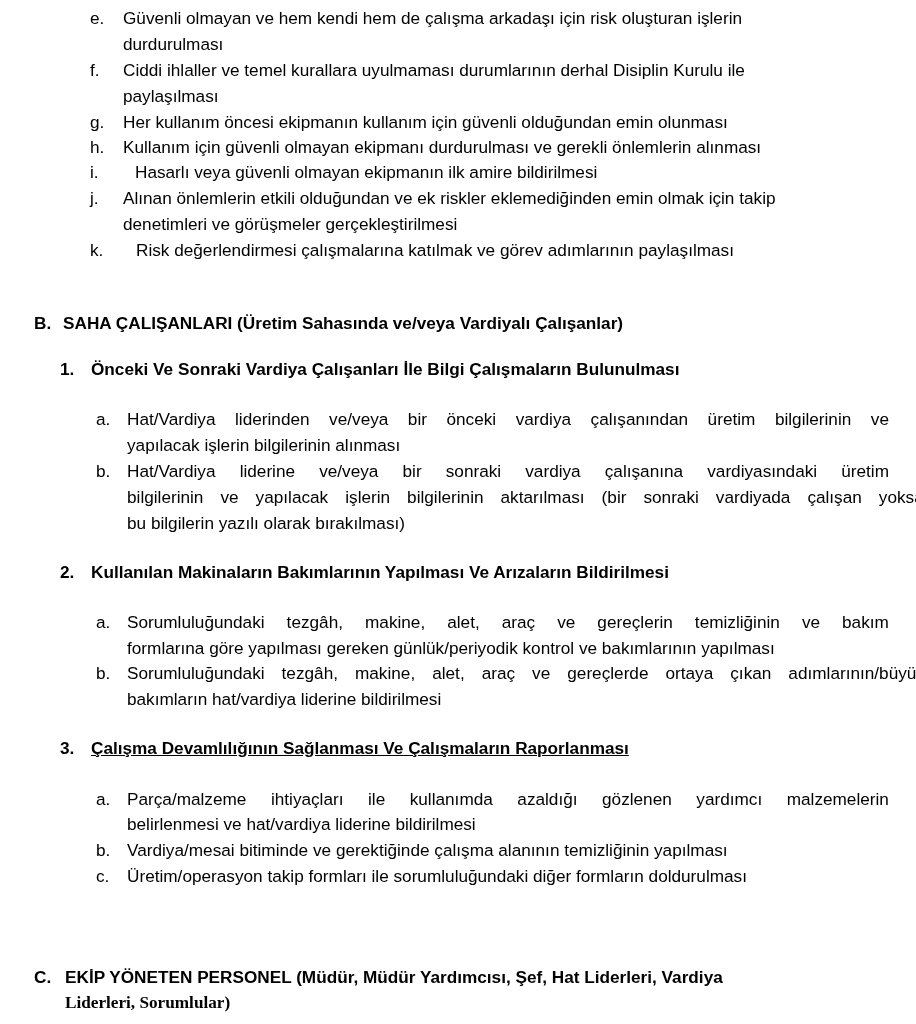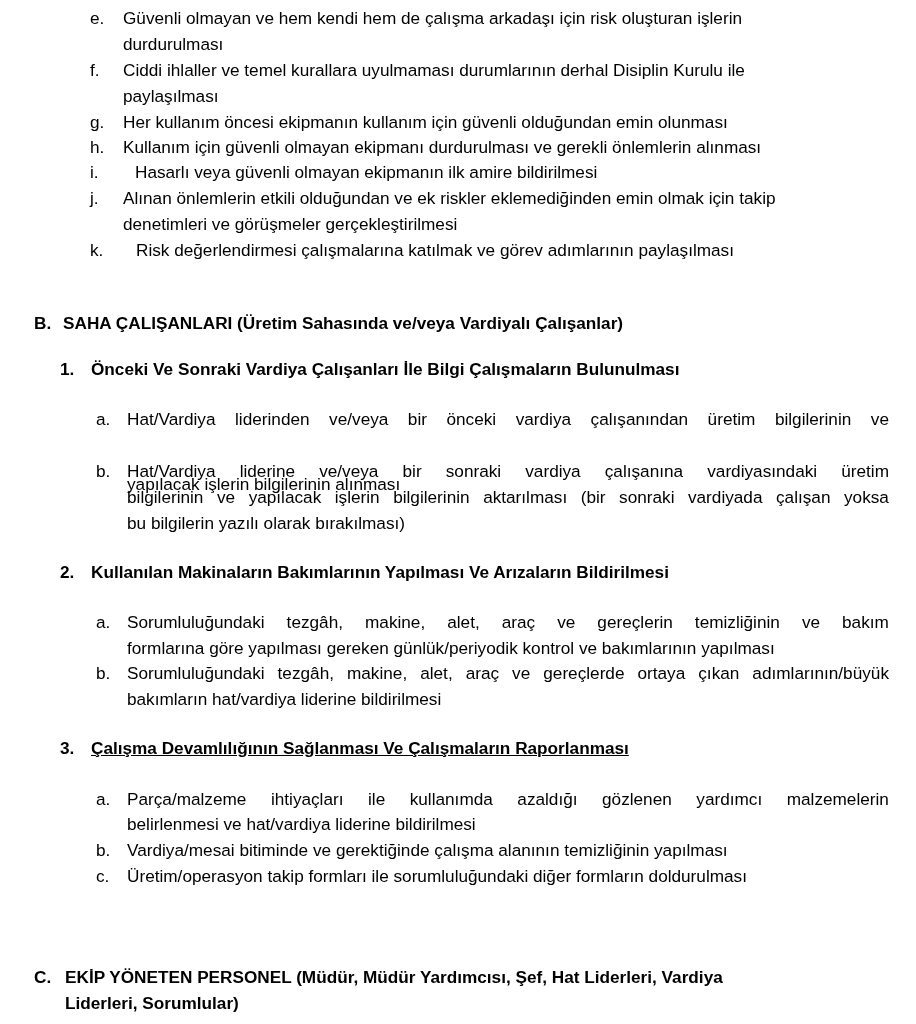--- a/index.html
+++ b/index.html
@@ -3,21 +3,21 @@
 <meta charset="utf-8">
 <style>
   html, body { margin: 0; padding: 0; background: #ffffff; }
   body {
     width: 916px; height: 1024px; overflow: hidden; position: relative;
     font-family: "Liberation Sans", sans-serif; color: #000000;
     font-size: 17.2px; line-height: 26px;
   }
   .abs { position: absolute; white-space: nowrap; }
   .bold { font-weight: bold; }
-  .justify-line { display: flex; justify-content: space-between; }
+  .justify-line { display: flex; justify-content: space-between; gap: 17px; }
 </style>
 </head>
 <body>
 
 <div>
 
   <div>
 
     <span class="abs" style="left:90px;top:5px;">e.</span>
     <span class="abs" style="left:123px;top:5px;">Güvenli olmayan ve hem kendi hem de çalışma arkadaşı için risk oluşturan işlerin</span>
@@ -59,21 +59,21 @@
         <span>liderinden</span>
         <span>ve/veya</span>
         <span>bir</span>
         <span>önceki</span>
         <span>vardiya</span>
         <span>çalışanından</span>
         <span>üretim</span>
         <span>bilgilerinin</span>
         <span>ve</span>
       </div>
-    <span class="abs" style="left:127px;top:432px;margin-top:39px;">yapılacak işlerin bilgilerinin alınması</span>
+    <span class="abs" style="left:127px;top:432px;">yapılacak işlerin bilgilerinin alınması</span>
 
     <span class="abs" style="left:96px;top:458px;">b.</span>
     <div class="abs justify-line" style="left:127px;top:458px;width:762px;">
         <span>Hat/Vardiya</span>
         <span>liderine</span>
         <span>ve/veya</span>
         <span>bir</span>
         <span>sonraki</span>
         <span>vardiya</span>
         <span>çalışanına</span>
@@ -151,16 +151,16 @@
     <span class="abs" style="left:96px;top:837px;">b.</span>
     <span class="abs" style="left:127px;top:837px;">Vardiya/mesai bitiminde ve gerektiğinde çalışma alanının temizliğinin yapılması</span>
 
     <span class="abs" style="left:96px;top:863px;">c.</span>
     <span class="abs" style="left:127px;top:863px;">Üretim/operasyon takip formları ile sorumluluğundaki diğer formların doldurulması</span>
   </div>
 
   <div>
     <span class="abs bold" style="left:34px;top:964px;">C.</span>
     <span class="abs bold" style="left:65px;top:964px;">EKİP YÖNETEN PERSONEL (Müdür, Müdür Yardımcısı, Şef, Hat Liderleri, Vardiya</span>
-    <span class="abs bold" style="left:65px;top:990px;">Liderleri, Sorumlular)</span>
+    <span class="abs bold" style="left:65px;top:990px;font-family:Liberation Serif, serif;">Liderleri, Sorumlular)</span>
   </div>
 
 </div>
 
 </body></html>

